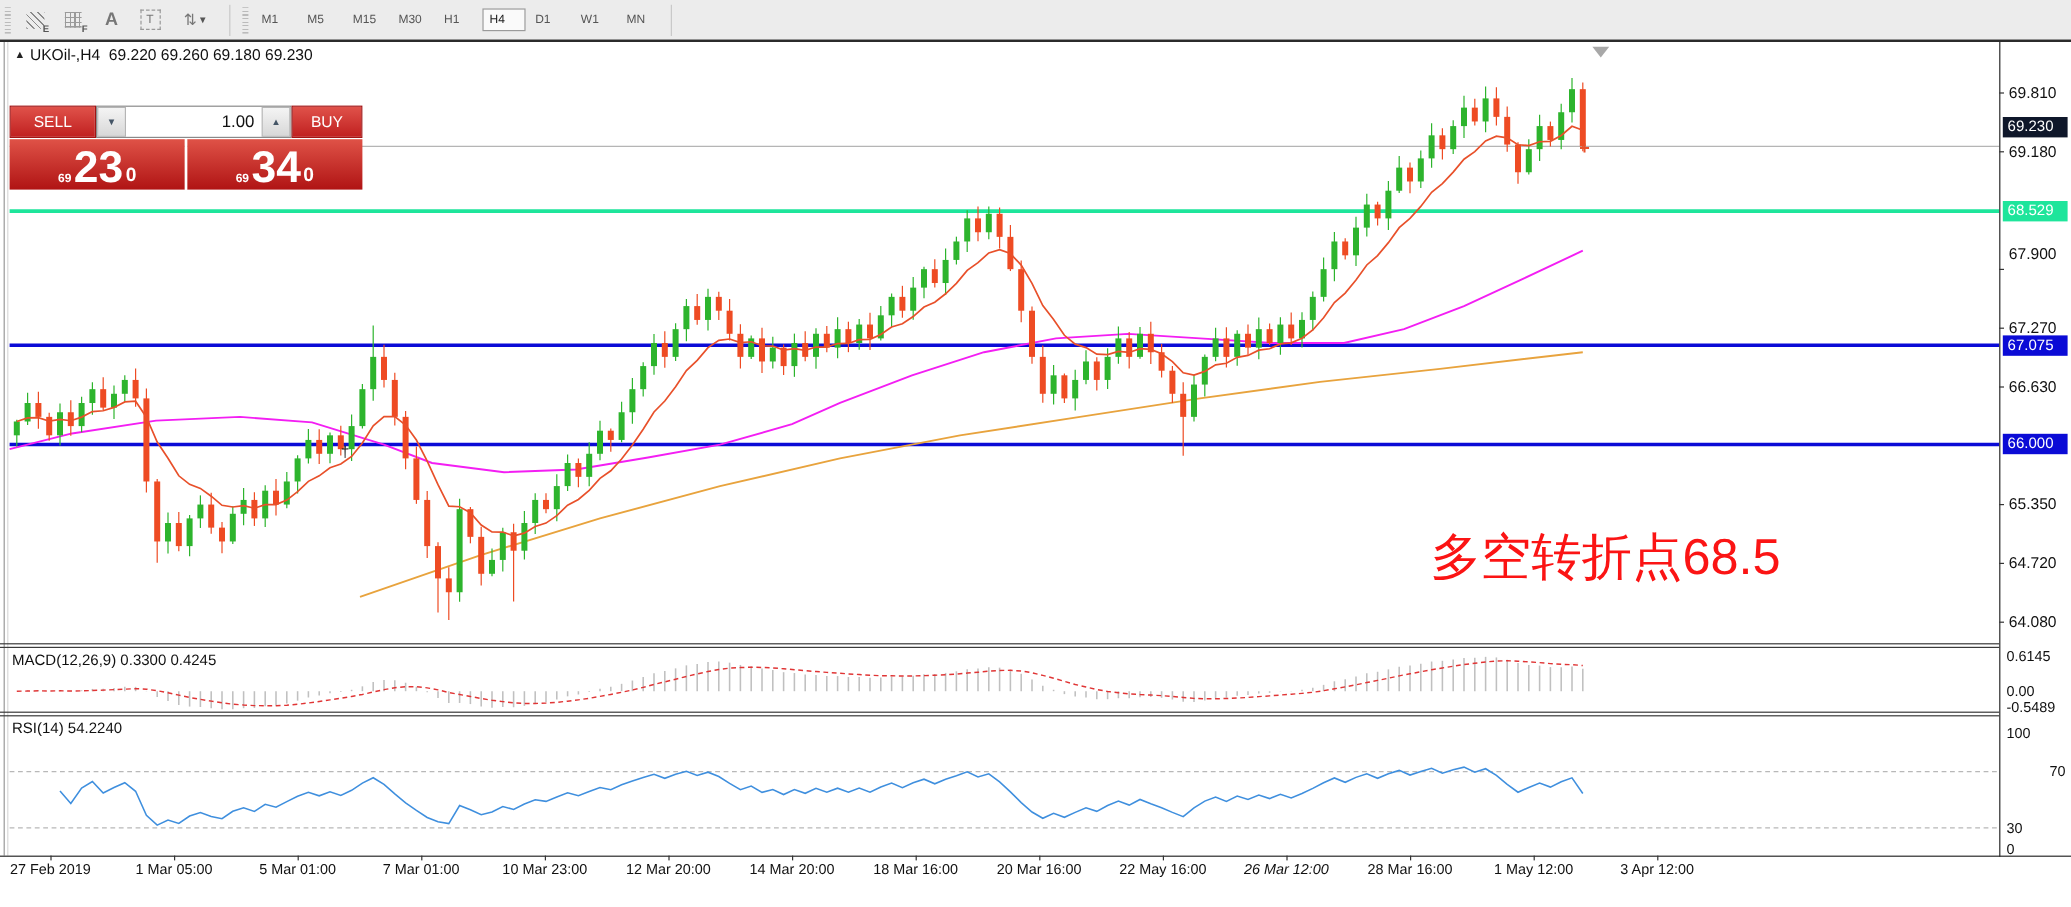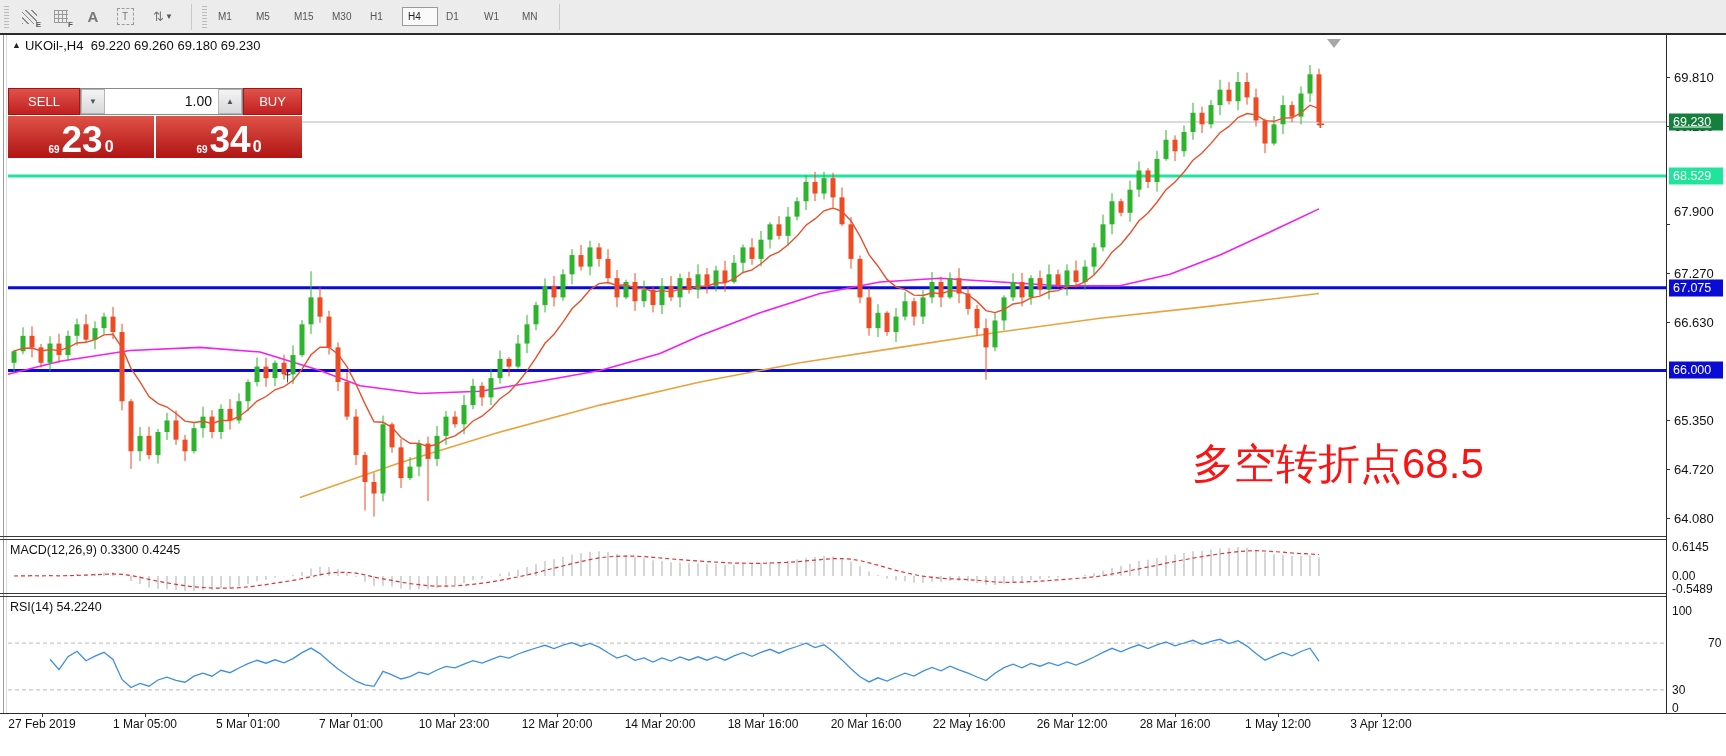--- a/index.html
+++ b/index.html
@@ -622,21 +622,21 @@
     <div class="ytickmark" style="top: 272.769px;"></div>
     <div class="ytick" style="top: 272.769px;">67.270</div>
     <div class="ytickmark" style="top: 322px;"></div>
     <div class="ytick" style="top: 322px;">66.630</div>
     <div class="ytickmark" style="top: 420.461px;"></div>
     <div class="ytick" style="top: 420.461px;">65.350</div>
     <div class="ytickmark" style="top: 468.923px;"></div>
     <div class="ytick" style="top: 468.923px;">64.720</div>
     <div class="ytickmark" style="top: 518.153px;"></div>
     <div class="ytick" style="top: 518.153px;">64.080</div>
-    <div class="ybadge" style="top: 122px; background: #15803d; text-decoration: underline;">69.230</div>
+    <div class="ybadge" style="top: 106px; background: #0f172a;">69.230</div>
     <div class="ybadge" style="top: 175.923px; background: rgb(30, 229, 155);">68.529</div>
     <div class="ybadge" style="top: 287.769px; background: rgb(11, 11, 214);">67.075</div>
     <div class="ybadge" style="top: 370.461px; background: rgb(11, 11, 214);">66.000</div>
     <div class="xtickmark" style="left: 42px;"></div>
     <div class="xtick" style="left: 42px;">27 Feb 2019</div>
     <div class="xtickmark" style="left: 145px;"></div>
     <div class="xtick" style="left: 145px;">1 Mar 05:00</div>
     <div class="xtickmark" style="left: 248px;"></div>
     <div class="xtick" style="left: 248px;">5 Mar 01:00</div>
     <div class="xtickmark" style="left: 351px;"></div>
@@ -647,21 +647,21 @@
     <div class="xtick" style="left: 557px;">12 Mar 20:00</div>
     <div class="xtickmark" style="left: 660px;"></div>
     <div class="xtick" style="left: 660px;">14 Mar 20:00</div>
     <div class="xtickmark" style="left: 763px;"></div>
     <div class="xtick" style="left: 763px;">18 Mar 16:00</div>
     <div class="xtickmark" style="left: 866px;"></div>
     <div class="xtick" style="left: 866px;">20 Mar 16:00</div>
     <div class="xtickmark" style="left: 969px;"></div>
     <div class="xtick" style="left: 969px;">22 May 16:00</div>
     <div class="xtickmark" style="left: 1072px;"></div>
-    <div class="xtick" style="left: 1072px;">26 Mar 12:00</div>
+    <div class="xtick" style="left: 1072px; font-style: italic;">26 Mar 12:00</div>
     <div class="xtickmark" style="left: 1175px;"></div>
     <div class="xtick" style="left: 1175px;">28 Mar 16:00</div>
     <div class="xtickmark" style="left: 1278px;"></div>
     <div class="xtick" style="left: 1278px;">1 May 12:00</div>
     <div class="xtickmark" style="left: 1381px;"></div>
     <div class="xtick" style="left: 1381px;">3 Apr 12:00</div>
     <div class="ind-tick" style="top: 547px;">0.6145</div>
     <div class="ind-tick" style="top: 576px;">0.00</div>
     <div class="ind-tick" style="top: 589px;">-0.5489</div>
     <div class="ind-tick" style="top: 611px;">100</div>

